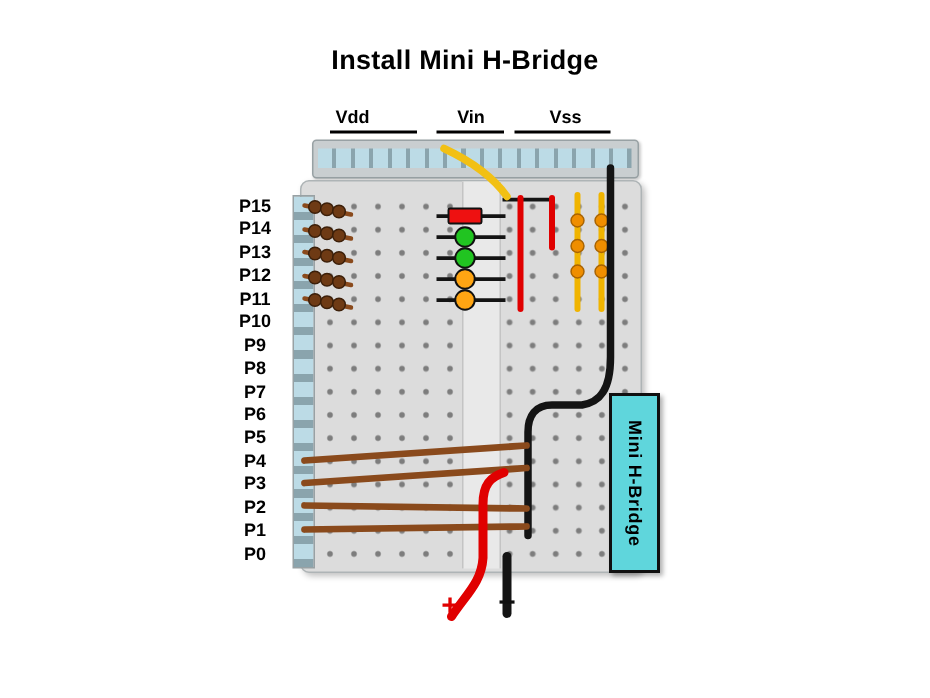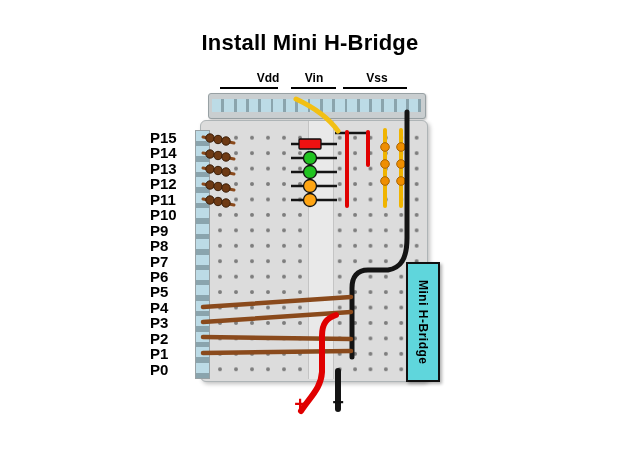--- a/index.html
+++ b/index.html
@@ -1,21 +1,21 @@
 <!DOCTYPE html>
 <html><head>
 <meta charset="utf-8">
 <style>
   html,body{margin:0;padding:0;background:#fff;}
   .stage{position:relative;width:620px;height:465px;background:#ffffff;overflow:hidden;
          font-family:"Liberation Sans",sans-serif;color:#000;}
   .title{position:absolute;top:30px;left:0;width:620px;text-align:center;
-         font-size:22px;font-weight:bold;letter-spacing:.2px;}
+         font-size:18px;font-weight:bold;letter-spacing:.2px;}
   .rail-label{position:absolute;top:71px;font-size:12px;font-weight:bold;text-align:center;}
-  .rail-vdd{left:244px;width:48px;text-align:center;}
+  .rail-vdd{left:211px;width:48px;text-align:center;}
   .rail-vin{left:293px;width:42px;}
   .rail-vss{left:352px;width:50px;text-align:center;}
   .rail-line{position:absolute;top:87px;height:2px;background:#000;}
   .line-vdd{left:220px;width:58px;}
   .line-vin{left:291px;width:45px;}
   .line-vss{left:343px;width:64px;}
   .header-strip{position:absolute;left:208px;top:93px;width:216px;height:24px;
          background:#c9ced0;border:1px solid #98a1a4;border-radius:3px;
          box-shadow:1px 1px 2px rgba(0,0,0,.2);}
   .header-sockets{position:absolute;left:212px;top:99px;width:209px;height:13px;
@@ -26,22 +26,22 @@
   .left-sockets{position:absolute;left:195px;top:130px;width:13px;height:247px;
          background:repeating-linear-gradient(180deg,#bcdbe6 0px,#bcdbe6 10px,#8aa4ad 10px,#8aa4ad 15.44px);
          border:1px solid #98a1a4;}
   .holes{position:absolute;top:130px;height:247px;
          background-image:radial-gradient(circle,#7d7d7d 1.4px,#a9a9a9 1.9px,rgba(0,0,0,0) 2.4px);}
   .holes-left{left:212px;width:96px;background-size:16px 15.44px;}
   .holes-right{left:332px;width:92px;background-size:15.4px 15.44px;}
   .channel{position:absolute;left:308px;top:121px;width:24px;height:258px;
          background:#e9e9e9;border-left:1px solid #c4c4c4;border-right:1px solid #c4c4c4;}
   .pin-labels{position:absolute;left:150px;top:130px;width:42px;}
-  .pin-label{height:15.44px;line-height:15.44px;font-size:15px;font-weight:bold;
-         text-align:left;padding-right:2px;}
+  .pin-label{height:15.44px;line-height:15.44px;font-size:12px;font-weight:bold;
+         text-align:center;padding-right:2px;}
   .overlay{position:absolute;left:0;top:0;pointer-events:none;}
   .hbridge{position:absolute;left:406px;top:262px;width:30px;height:116px;
          background:#5fd6dc;border:2px solid #101010;display:flex;
          align-items:center;justify-content:center;box-shadow:2px 2px 3px rgba(0,0,0,.3);}
   .hbridge-label{writing-mode:vertical-rl;font-size:12px;font-weight:bold;white-space:nowrap;
          letter-spacing:.5px;}
   .plus-label{position:absolute;left:290px;top:393px;width:20px;text-align:center;
          color:#e00000;font-size:20px;font-weight:bold;}
   .minus-label{position:absolute;left:326px;top:391px;width:24px;text-align:center;
          color:#101010;font-size:20px;font-weight:bold;}

